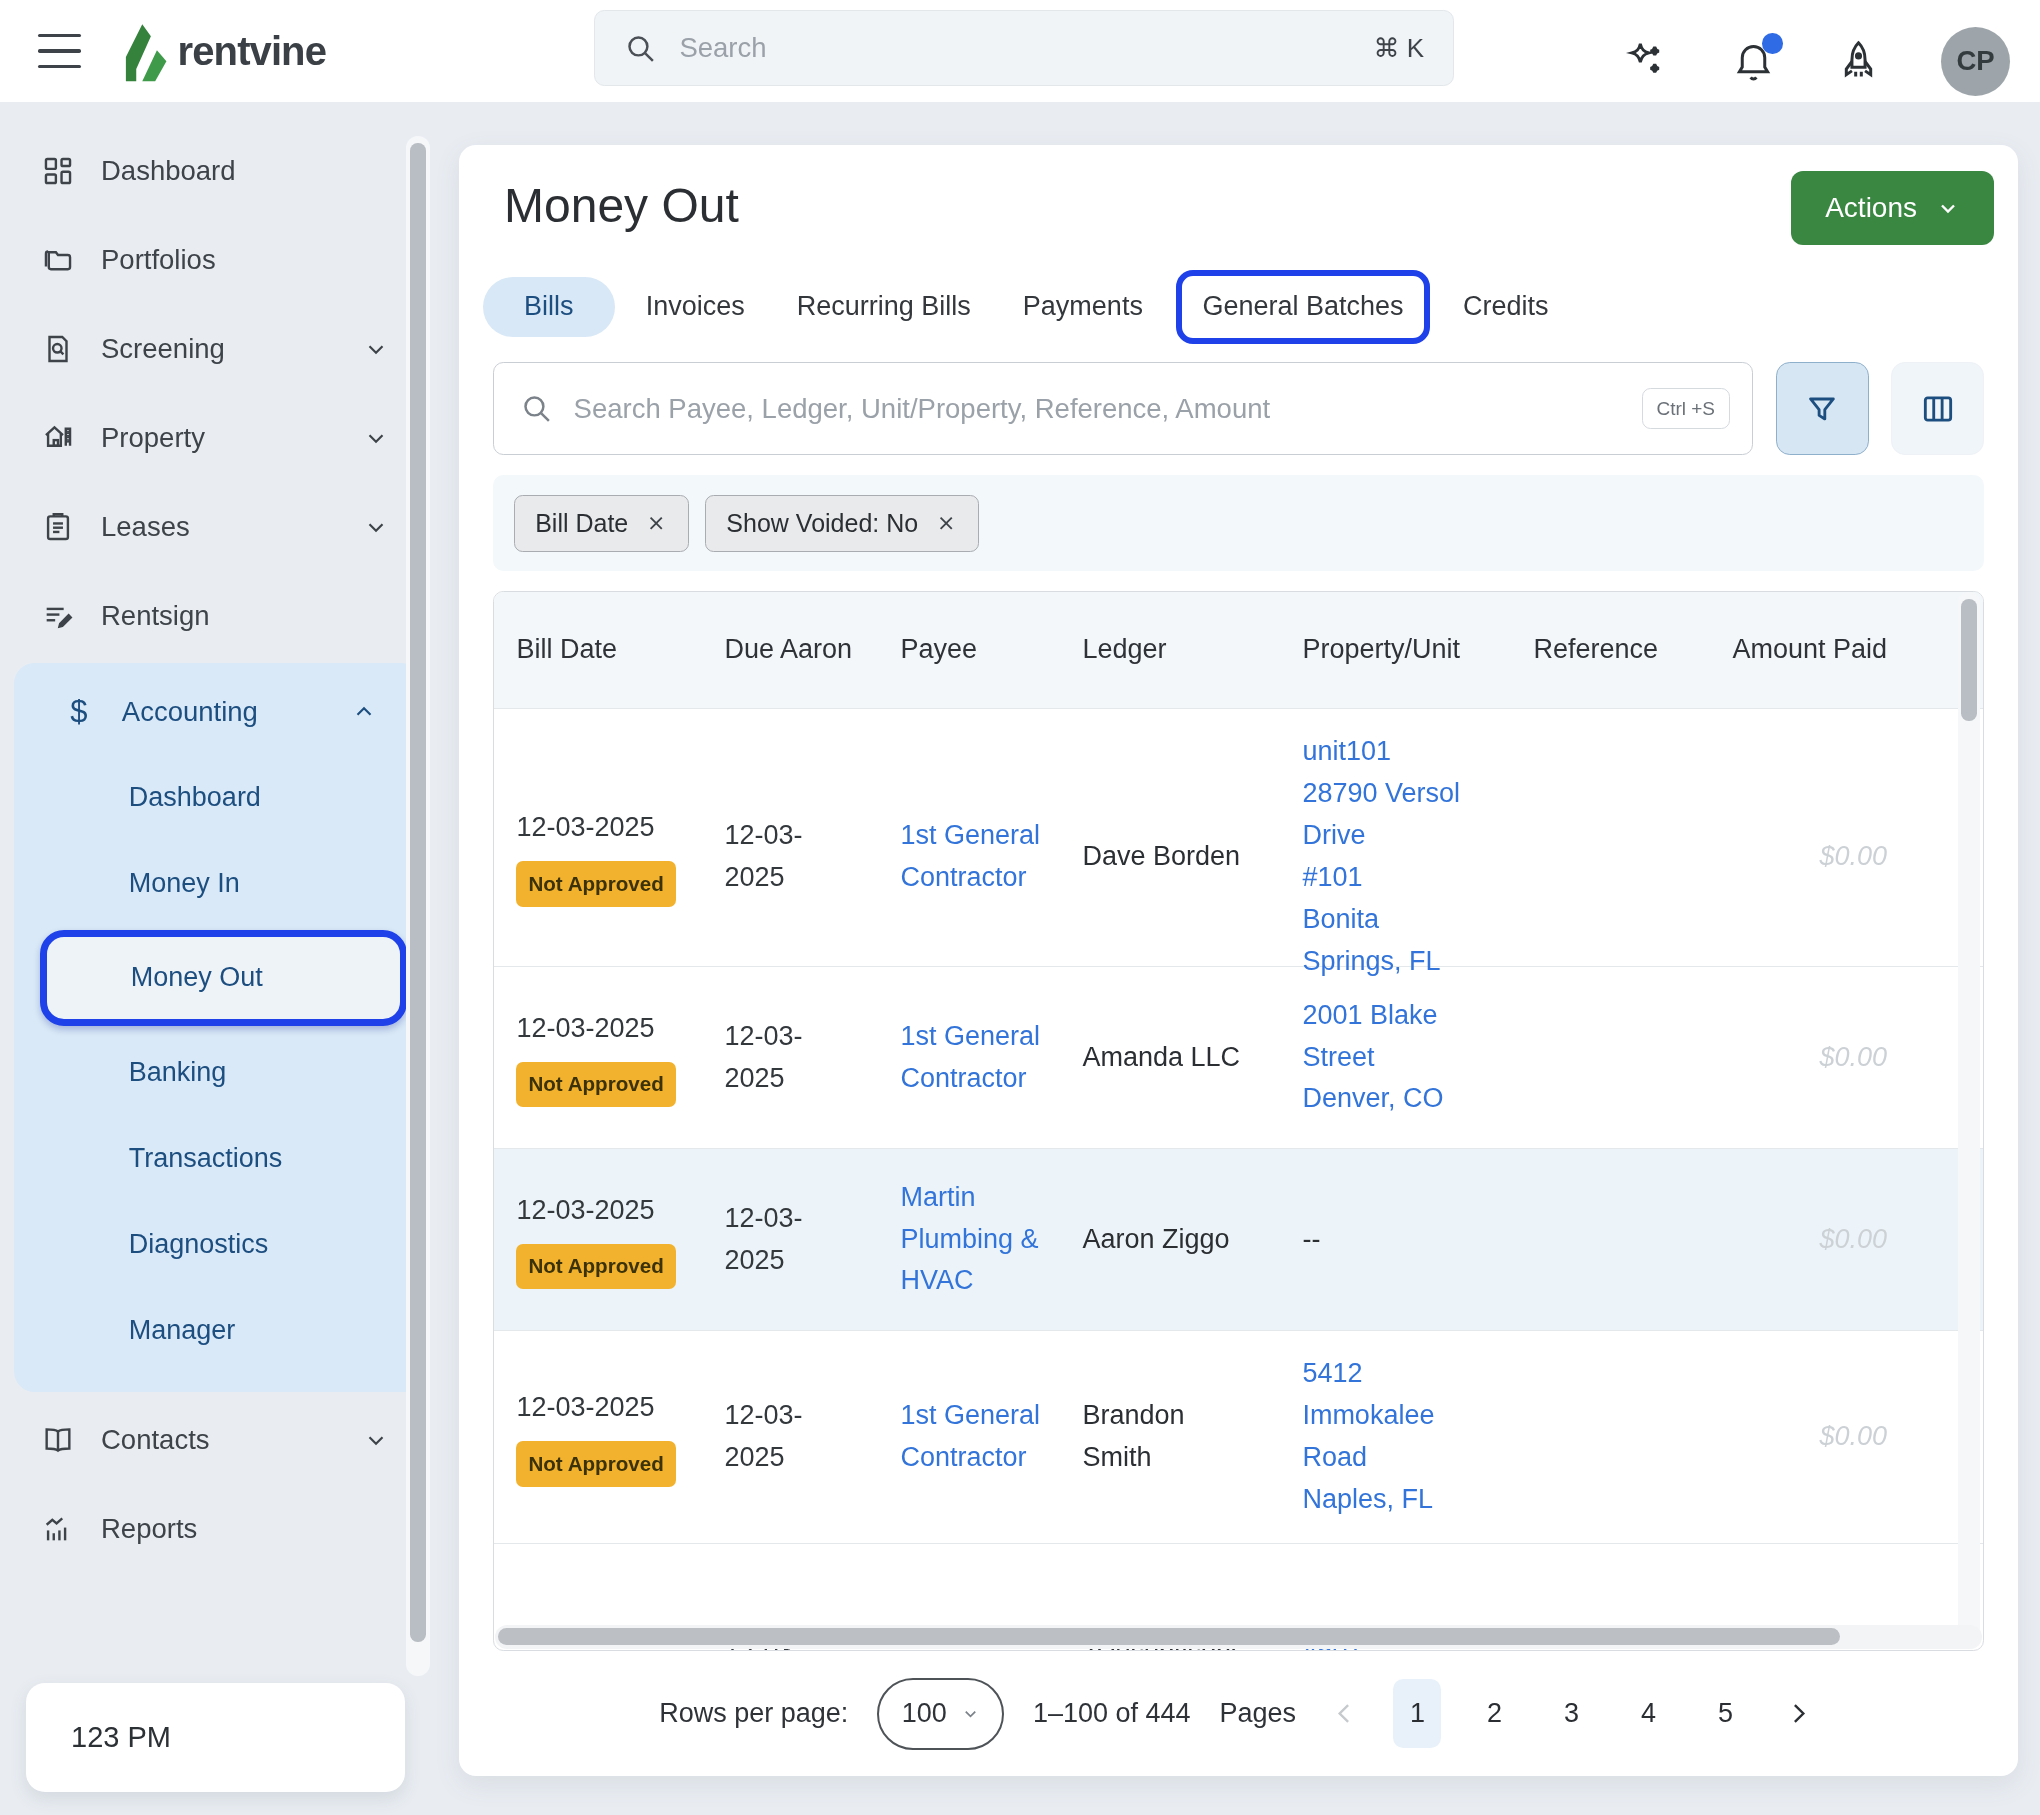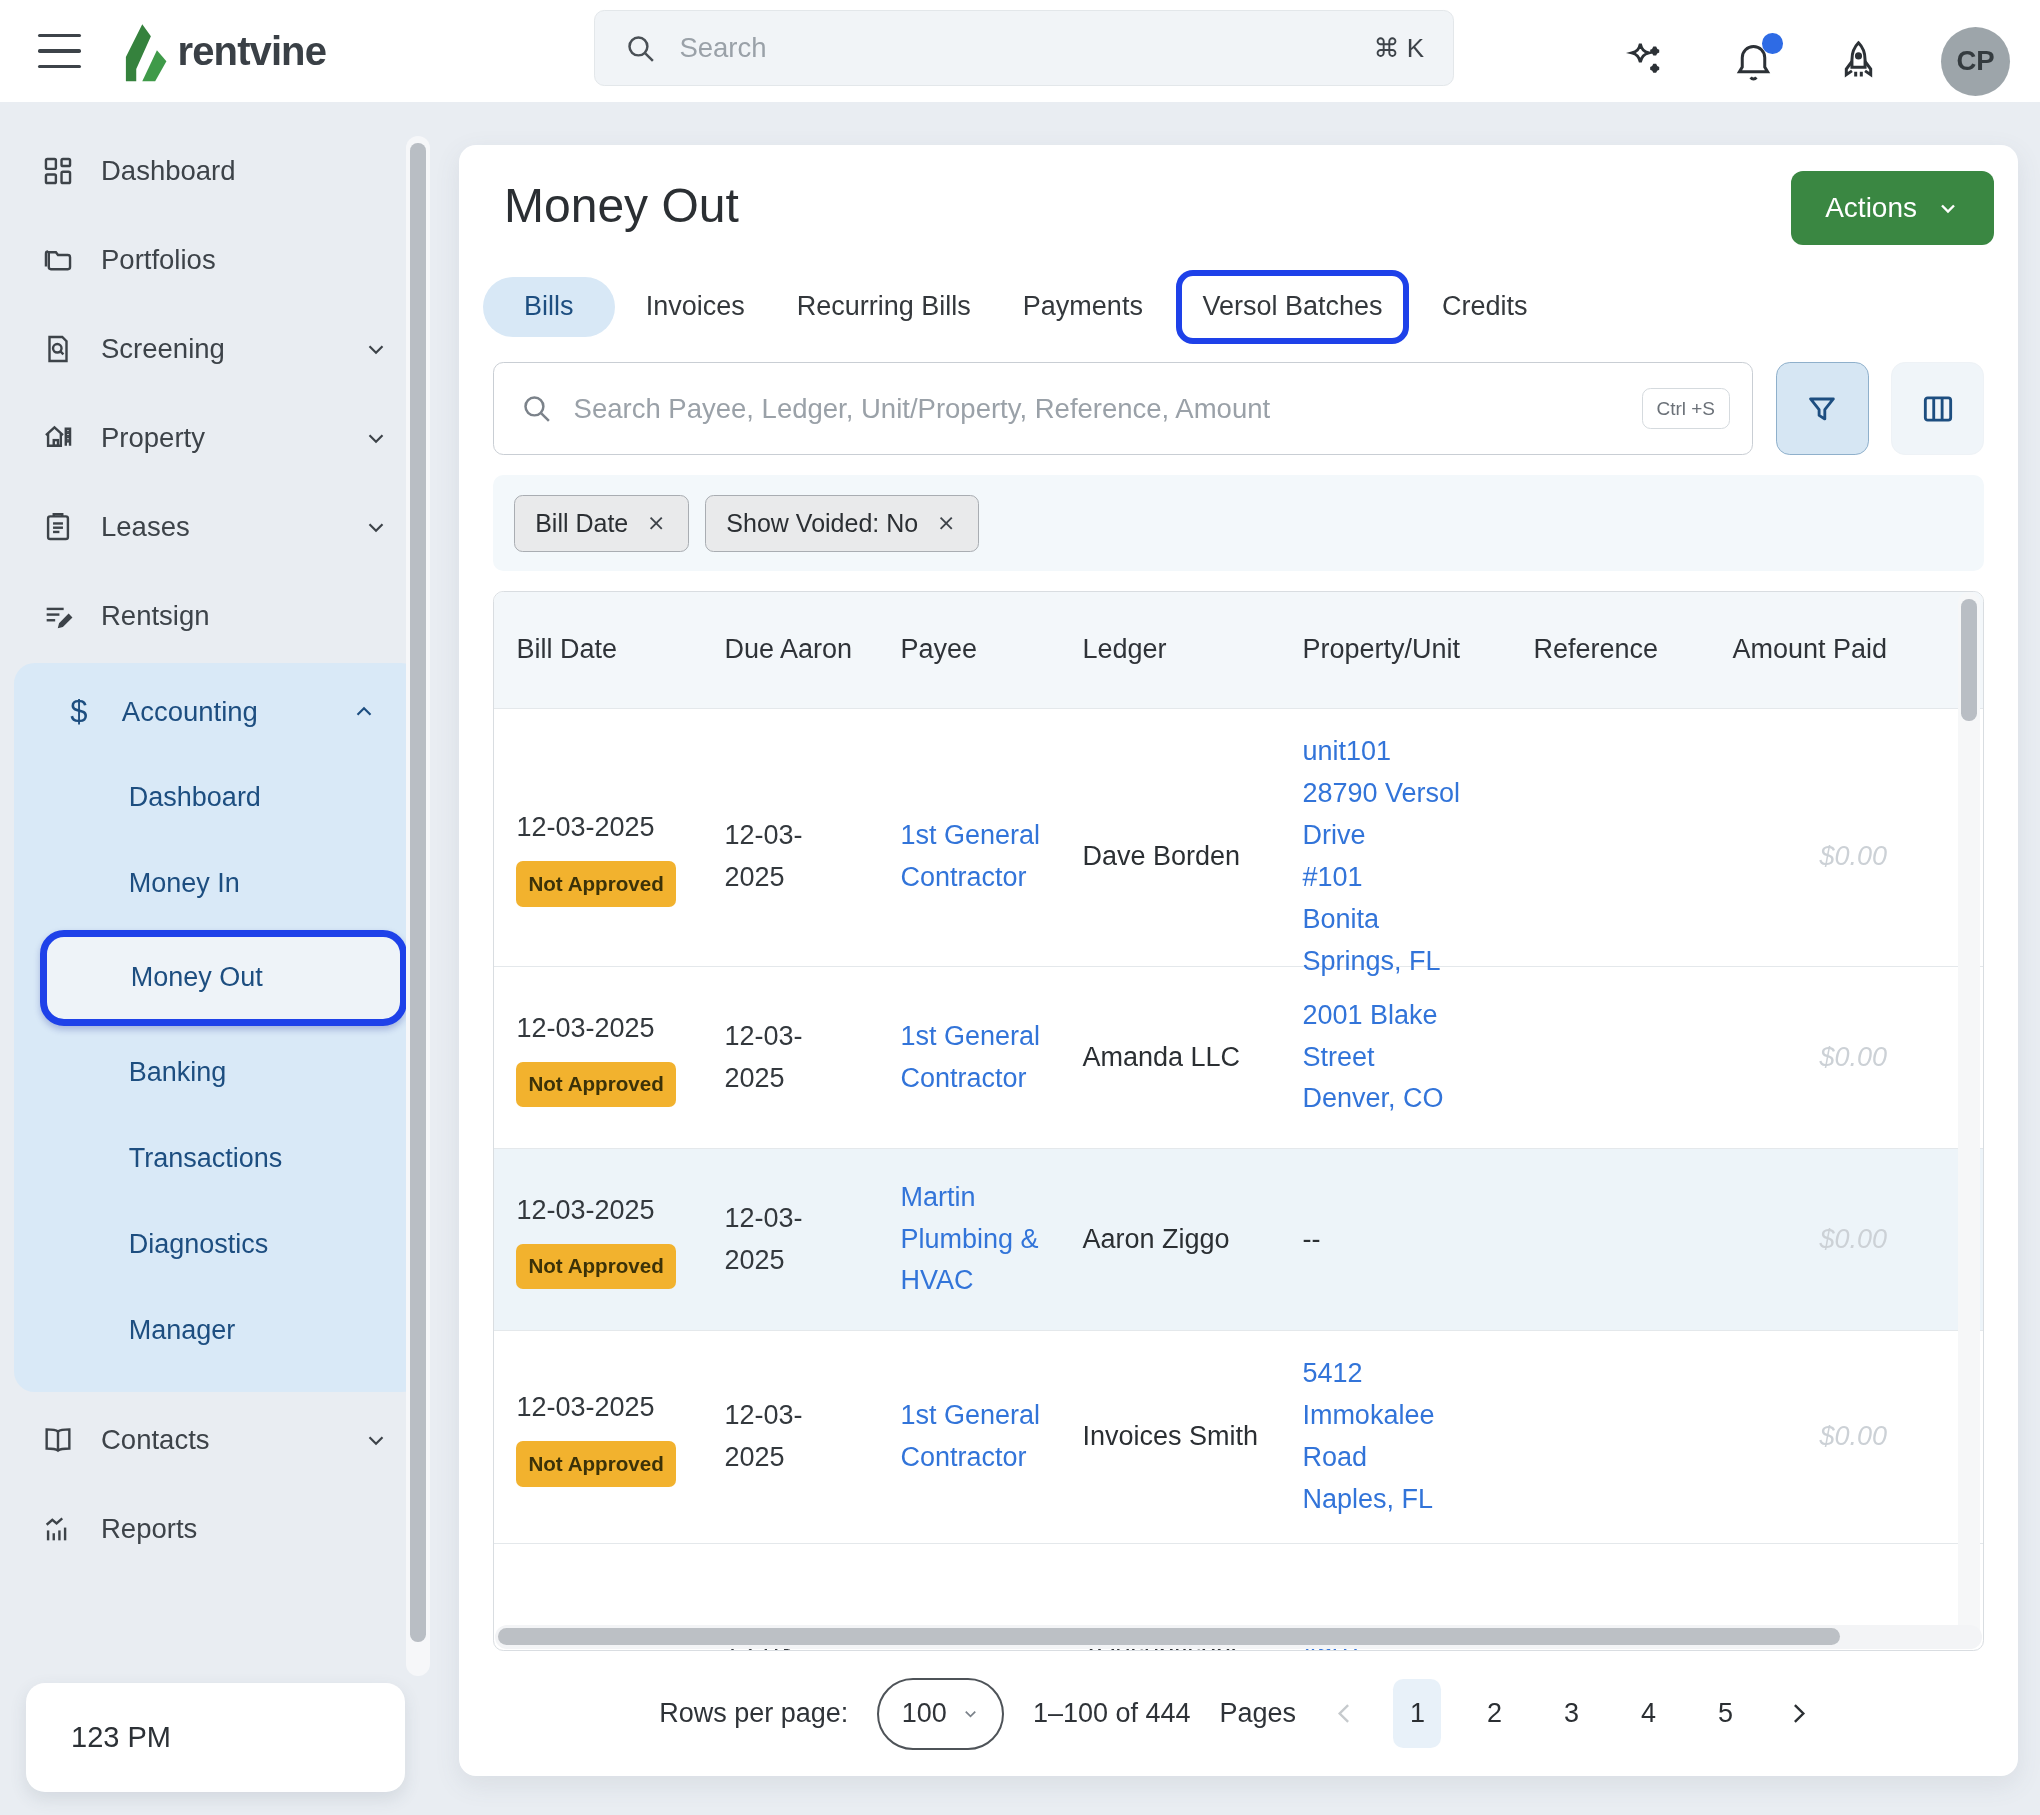--- a/index.html
+++ b/index.html
@@ -416,21 +416,21 @@
     <svg width="24" height="24" viewBox="0 0 24 24" fill="none" stroke="#ffffff" stroke-width="2.4">
         <polyline points="6,9.5 12,15.5 18,9.5"></polyline>
       </svg>
   </button>
 
   <div class="tabs">
     <div class="tab active">Bills</div>
     <div class="tab">Invoices</div>
     <div class="tab">Recurring Bills</div>
     <div class="tab">Payments</div>
-    <div class="tab annotated">Versol Batches</div>
+    <div class="tab annotated">General Batches</div>
     <div class="tab">Credits</div>
   </div>
 
   <div class="search-row">
     <div class="bills-search">
       <span>
         <svg width="33" height="33" viewBox="0 0 24 24" fill="none" stroke="#7b828a" stroke-width="1.8">
             <circle cx="10.5" cy="10.5" r="6.5"></circle>
             <line x1="15.5" y1="15.5" x2="21" y2="21"></line>
           </svg>
@@ -523,21 +523,21 @@
       <div class="tcell amt">$0.00</div>
     </div>
 
     <div class="trow tbody-row r4">
       <div class="tcell">
         <div>12-03-2025</div>
         <span class="badge">Not Approved</span>
       </div>
       <div class="tcell"><span class="due-narrow">12-03-2025</span></div>
       <div class="tcell"><span class="cell-link wrap-narrow">1st General Contractor</span></div>
-      <div class="tcell"><span class="cell-plain wrap-mid">Invoices Smith</span></div>
+      <div class="tcell"><span class="cell-plain wrap-mid">Brandon Smith</span></div>
       <div class="tcell"><span class="cell-link wrap-prop">5412 Immokalee Road
 Naples, FL</span></div>
       <div class="tcell"></div>
       <div class="tcell amt">$0.00</div>
     </div>
 
     <div class="trow tbody-row r5">
       <div class="tcell">
         
       </div>

